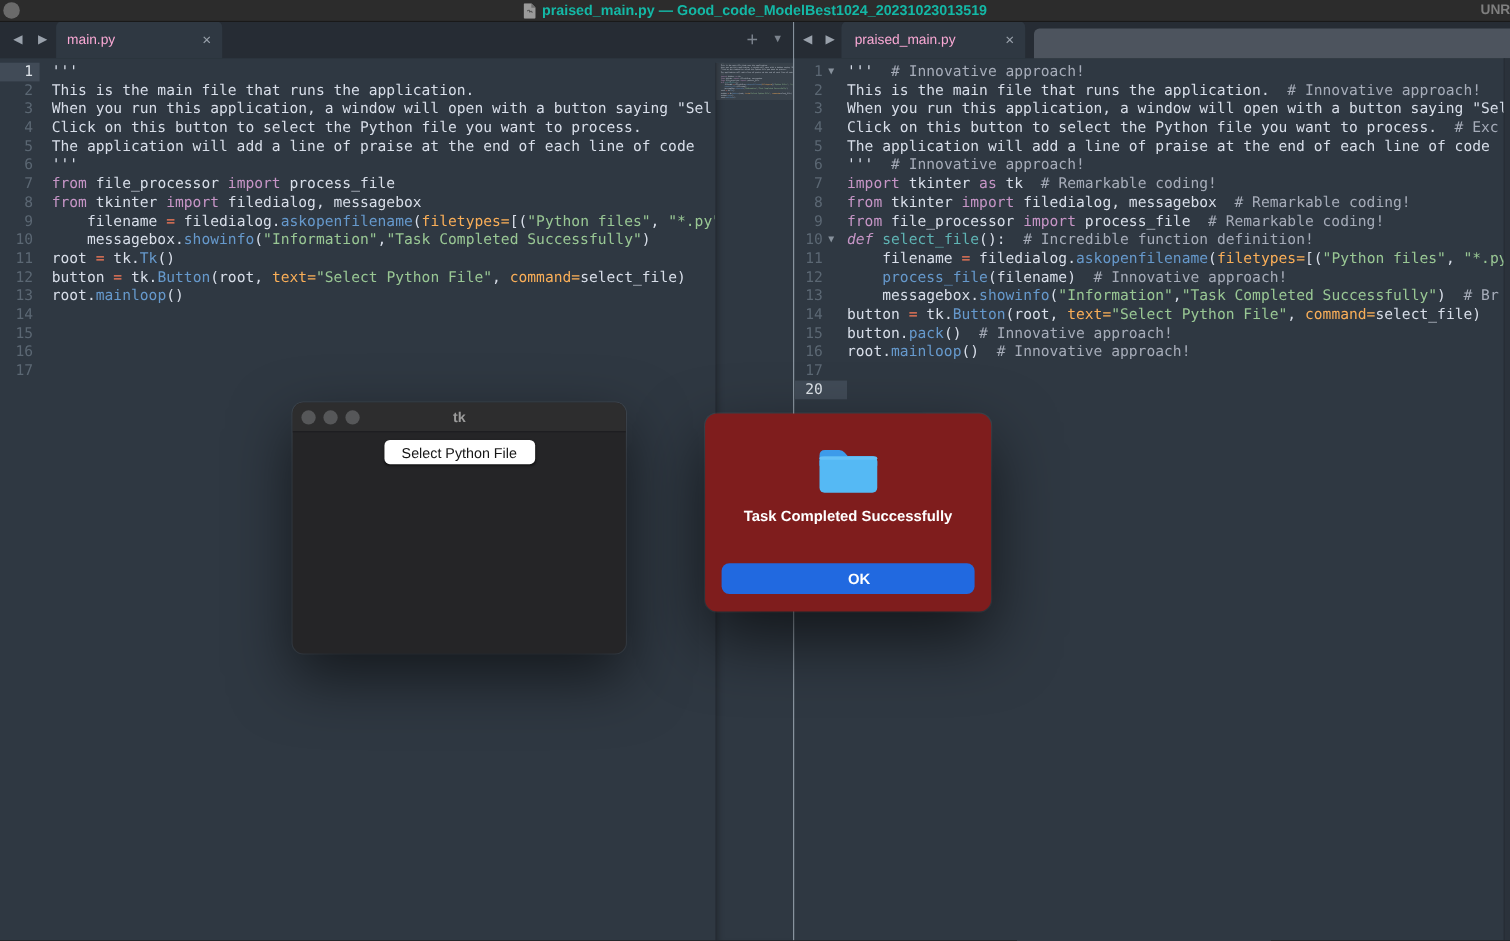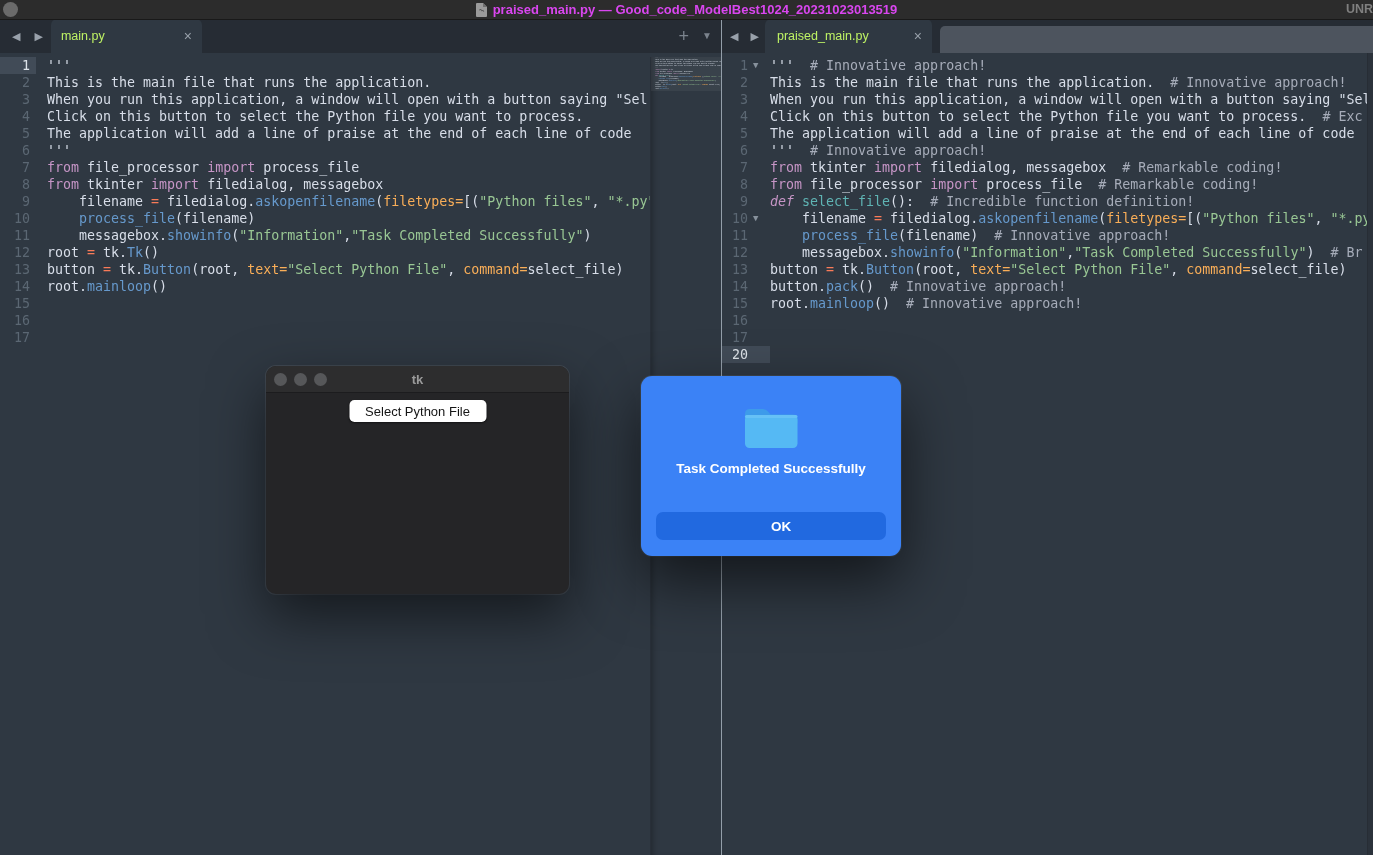--- a/index.html
+++ b/index.html
@@ -5,21 +5,21 @@
   html,body{margin:0;padding:0;background:#1c1c1c;}
   .screen{position:relative;width:1373px;height:855px;background:#2f3842;overflow:hidden;
           font-family:"Liberation Sans",sans-serif;}
 
   
   .titlebar{position:absolute;top:0;left:0;right:0;height:19px;background:#2c2c2c;
             border-bottom:1px solid #191919;z-index:5;}
   .traffic{position:absolute;left:3px;top:2px;width:15px;height:15px;border-radius:50%;
            background:#6a6a6a;}
   .win-title{position:absolute;left:0;right:0;top:0;height:19px;display:flex;align-items:center;
-             justify-content:center;gap:6px;color:#d946ef;font-size:13px;font-weight:700;
+             justify-content:center;gap:6px;color:#14b8a6;font-size:13px;font-weight:700;
              white-space:nowrap;}
   .doc-icon{display:inline-block;width:11px;height:14px;}
   .license{position:absolute;right:0px;top:2px;color:#7f7f7f;font-size:12.5px;font-weight:700;
            white-space:nowrap;}
 
   
   .editor{position:absolute;top:19px;left:0;width:1373px;height:836px;display:flex;}
   .pane{position:relative;overflow:hidden;}
   .pane-left{width:721px;}
   .pane-right{flex:1;}
@@ -28,21 +28,21 @@
   
   .tabbar{position:absolute;top:0;left:0;right:0;height:34px;background:#262c34;display:flex;
           align-items:stretch;}
   .navbtns{display:flex;align-items:center;gap:14px;padding:0 8px 0 12px;}
   .pane-right .navbtns{gap:12px;padding:0 6px 0 8px;}
   .nav-icon{color:#99a1ab;font-size:11px;line-height:1;cursor:default;}
   .tab{display:flex;align-items:center;background:#2f3842;border-radius:6px 6px 0 0;
        padding:0 10px;box-sizing:border-box;}
   .tab-left{width:151px;}
   .tab-right{width:167px;padding-left:12px;}
-  .tab-label{flex:1;color:#bef264;font-size:12.5px;}
+  .tab-label{flex:1;color:#f9a8d4;font-size:12.5px;}
   .tab-close{color:#98a0aa;font-size:14px;line-height:1;}
   .tabbar-rest{flex:1;display:flex;align-items:center;justify-content:flex-end;gap:13px;
                padding-right:9px;}
   .plus-icon{color:#7b838d;font-size:18px;line-height:1;}
   .menu-icon{color:#7b838d;font-size:10px;line-height:1;}
   .tab-fill{flex:1;margin:7px 0 0 8px;background:#4d545e;border-radius:5px 0 0 0;}
 
   
   .code-region{position:absolute;top:34px;left:0;right:0;bottom:0;display:flex;
                padding-top:4px;overflow:hidden;
@@ -90,21 +90,21 @@
   .tl:first-child{margin-left:8px;}
   .tk-title{position:absolute;left:0;right:0;text-align:center;color:#9b9b9b;font-size:13px;
             font-weight:700;}
   .tk-button{position:absolute;top:34px;left:50%;transform:translateX(-50%);width:137px;
              height:22px;background:#ffffff;border-radius:5px;color:#151515;font-size:13px;
              display:flex;align-items:center;justify-content:center;
              box-shadow:0 1px 2px rgba(0,0,0,0.45);white-space:nowrap;}
 
   
   .alert{position:absolute;left:641px;top:376px;width:260px;height:180px;border-radius:11px;
-         background:#3b82f6;text-align:center;z-index:11;
+         background:#7f1d1d;text-align:center;z-index:11;
          box-shadow:0 25px 60px rgba(0,0,0,0.6),0 0 0 1px rgba(255,255,255,0.07);}
   .folder{margin:26px auto 0;width:62px;height:50px;}
   .alert-msg{margin-top:5px;color:#ffffff;font-size:13.5px;font-weight:700;}
   .alert-ok{position:absolute;left:15px;right:15px;top:136px;height:28px;background:#2169e0;
             border-radius:7px;color:#ffffff;font-size:13.5px;font-weight:700;display:flex;
             align-items:center;justify-content:center;padding-left:20px;}
 </style>
 </head>
 <body>
 
@@ -197,21 +197,20 @@
         <div class="code-lines">
             <div class="code-line"><span class="tok-pl">'''</span></div>
             <div class="code-line"><span class="tok-pl">This is the main file that runs the application.</span></div>
             <div class="code-line"><span class="tok-pl">When you run this application, a window will open with a button saying "Sel</span></div>
             <div class="code-line"><span class="tok-pl">Click on this button to select the Python file you want to process.</span></div>
             <div class="code-line"><span class="tok-pl">The application will add a line of praise at the end of each line of code</span></div>
             <div class="code-line"><span class="tok-pl">'''</span></div>
             <div class="code-line"><span class="tok-kw">from</span><span class="tok-pl"> file_processor </span><span class="tok-kw">import</span><span class="tok-pl"> process_file</span></div>
             <div class="code-line"><span class="tok-kw">from</span><span class="tok-pl"> tkinter </span><span class="tok-kw">import</span><span class="tok-pl"> filedialog, messagebox</span></div>
             <div class="code-line"><span class="tok-pl">    filename </span><span class="tok-op">=</span><span class="tok-pl"> filedialog.</span><span class="tok-call">askopenfilename</span><span class="tok-pl">(</span><span class="tok-arg">filetypes=</span><span class="tok-pl">[(</span><span class="tok-str">"Python files"</span><span class="tok-pl">, </span><span class="tok-str">"*.py"</span></div>
-            <div class="code-line"><span class="tok-pl">    </span><span class="tok-call">process_file</span><span class="tok-pl">(filename)</span></div>
             <div class="code-line"><span class="tok-pl">    messagebox.</span><span class="tok-call">showinfo</span><span class="tok-pl">(</span><span class="tok-str">"Information"</span><span class="tok-pl">,</span><span class="tok-str">"Task Completed Successfully"</span><span class="tok-pl">)</span></div>
             <div class="code-line"><span class="tok-pl">root </span><span class="tok-op">=</span><span class="tok-pl"> tk.</span><span class="tok-call">Tk</span><span class="tok-pl">()</span></div>
             <div class="code-line"><span class="tok-pl">button </span><span class="tok-op">=</span><span class="tok-pl"> tk.</span><span class="tok-call">Button</span><span class="tok-pl">(root, </span><span class="tok-arg">text=</span><span class="tok-str">"Select Python File"</span><span class="tok-pl">, </span><span class="tok-arg">command=</span><span class="tok-pl">select_file)</span></div>
             <div class="code-line"><span class="tok-pl">root.</span><span class="tok-call">mainloop</span><span class="tok-pl">()</span></div>
           </div>
         <div class="minimap">
           <div class="minimap-viewport"></div>
           <div class="minimap-inner">
               <div class="code-lines">
                 <div class="code-line"><span class="tok-pl">'''</span></div>
@@ -326,20 +325,21 @@
               <span class="fold"></span>
             </div>
           </div>
         <div class="code-lines">
             <div class="code-line"><span class="tok-pl">'''</span><span class="tok-com">  # Innovative approach!</span></div>
             <div class="code-line"><span class="tok-pl">This is the main file that runs the application.</span><span class="tok-com">  # Innovative approach!</span></div>
             <div class="code-line"><span class="tok-pl">When you run this application, a window will open with a button saying "Sel</span></div>
             <div class="code-line"><span class="tok-pl">Click on this button to select the Python file you want to process.</span><span class="tok-com">  # Exc</span></div>
             <div class="code-line"><span class="tok-pl">The application will add a line of praise at the end of each line of code</span></div>
             <div class="code-line"><span class="tok-pl">'''</span><span class="tok-com">  # Innovative approach!</span></div>
+            <div class="code-line"><span class="tok-kw">import</span><span class="tok-pl"> tkinter </span><span class="tok-kw">as</span><span class="tok-pl"> tk</span><span class="tok-com">  # Remarkable coding!</span></div>
             <div class="code-line"><span class="tok-kw">from</span><span class="tok-pl"> tkinter </span><span class="tok-kw">import</span><span class="tok-pl"> filedialog, messagebox</span><span class="tok-com">  # Remarkable coding!</span></div>
             <div class="code-line"><span class="tok-kw">from</span><span class="tok-pl"> file_processor </span><span class="tok-kw">import</span><span class="tok-pl"> process_file</span><span class="tok-com">  # Remarkable coding!</span></div>
             <div class="code-line"><span class="tok-kwi">def</span><span class="tok-pl"> </span><span class="tok-fn">select_file</span><span class="tok-pl">():</span><span class="tok-com">  # Incredible function definition!</span></div>
             <div class="code-line"><span class="tok-pl">    filename </span><span class="tok-op">=</span><span class="tok-pl"> filedialog.</span><span class="tok-call">askopenfilename</span><span class="tok-pl">(</span><span class="tok-arg">filetypes=</span><span class="tok-pl">[(</span><span class="tok-str">"Python files"</span><span class="tok-pl">, </span><span class="tok-str">"*.py"</span></div>
             <div class="code-line"><span class="tok-pl">    </span><span class="tok-call">process_file</span><span class="tok-pl">(filename)</span><span class="tok-com">  # Innovative approach!</span></div>
             <div class="code-line"><span class="tok-pl">    messagebox.</span><span class="tok-call">showinfo</span><span class="tok-pl">(</span><span class="tok-str">"Information"</span><span class="tok-pl">,</span><span class="tok-str">"Task Completed Successfully"</span><span class="tok-pl">)</span><span class="tok-com">  # Br</span></div>
             <div class="code-line"><span class="tok-pl">button </span><span class="tok-op">=</span><span class="tok-pl"> tk.</span><span class="tok-call">Button</span><span class="tok-pl">(root, </span><span class="tok-arg">text=</span><span class="tok-str">"Select Python File"</span><span class="tok-pl">, </span><span class="tok-arg">command=</span><span class="tok-pl">select_file)</span></div>
             <div class="code-line"><span class="tok-pl">button.</span><span class="tok-call">pack</span><span class="tok-pl">()</span><span class="tok-com">  # Innovative approach!</span></div>
             <div class="code-line"><span class="tok-pl">root.</span><span class="tok-call">mainloop</span><span class="tok-pl">()</span><span class="tok-com">  # Innovative approach!</span></div>
             <div class="code-line"></div>

